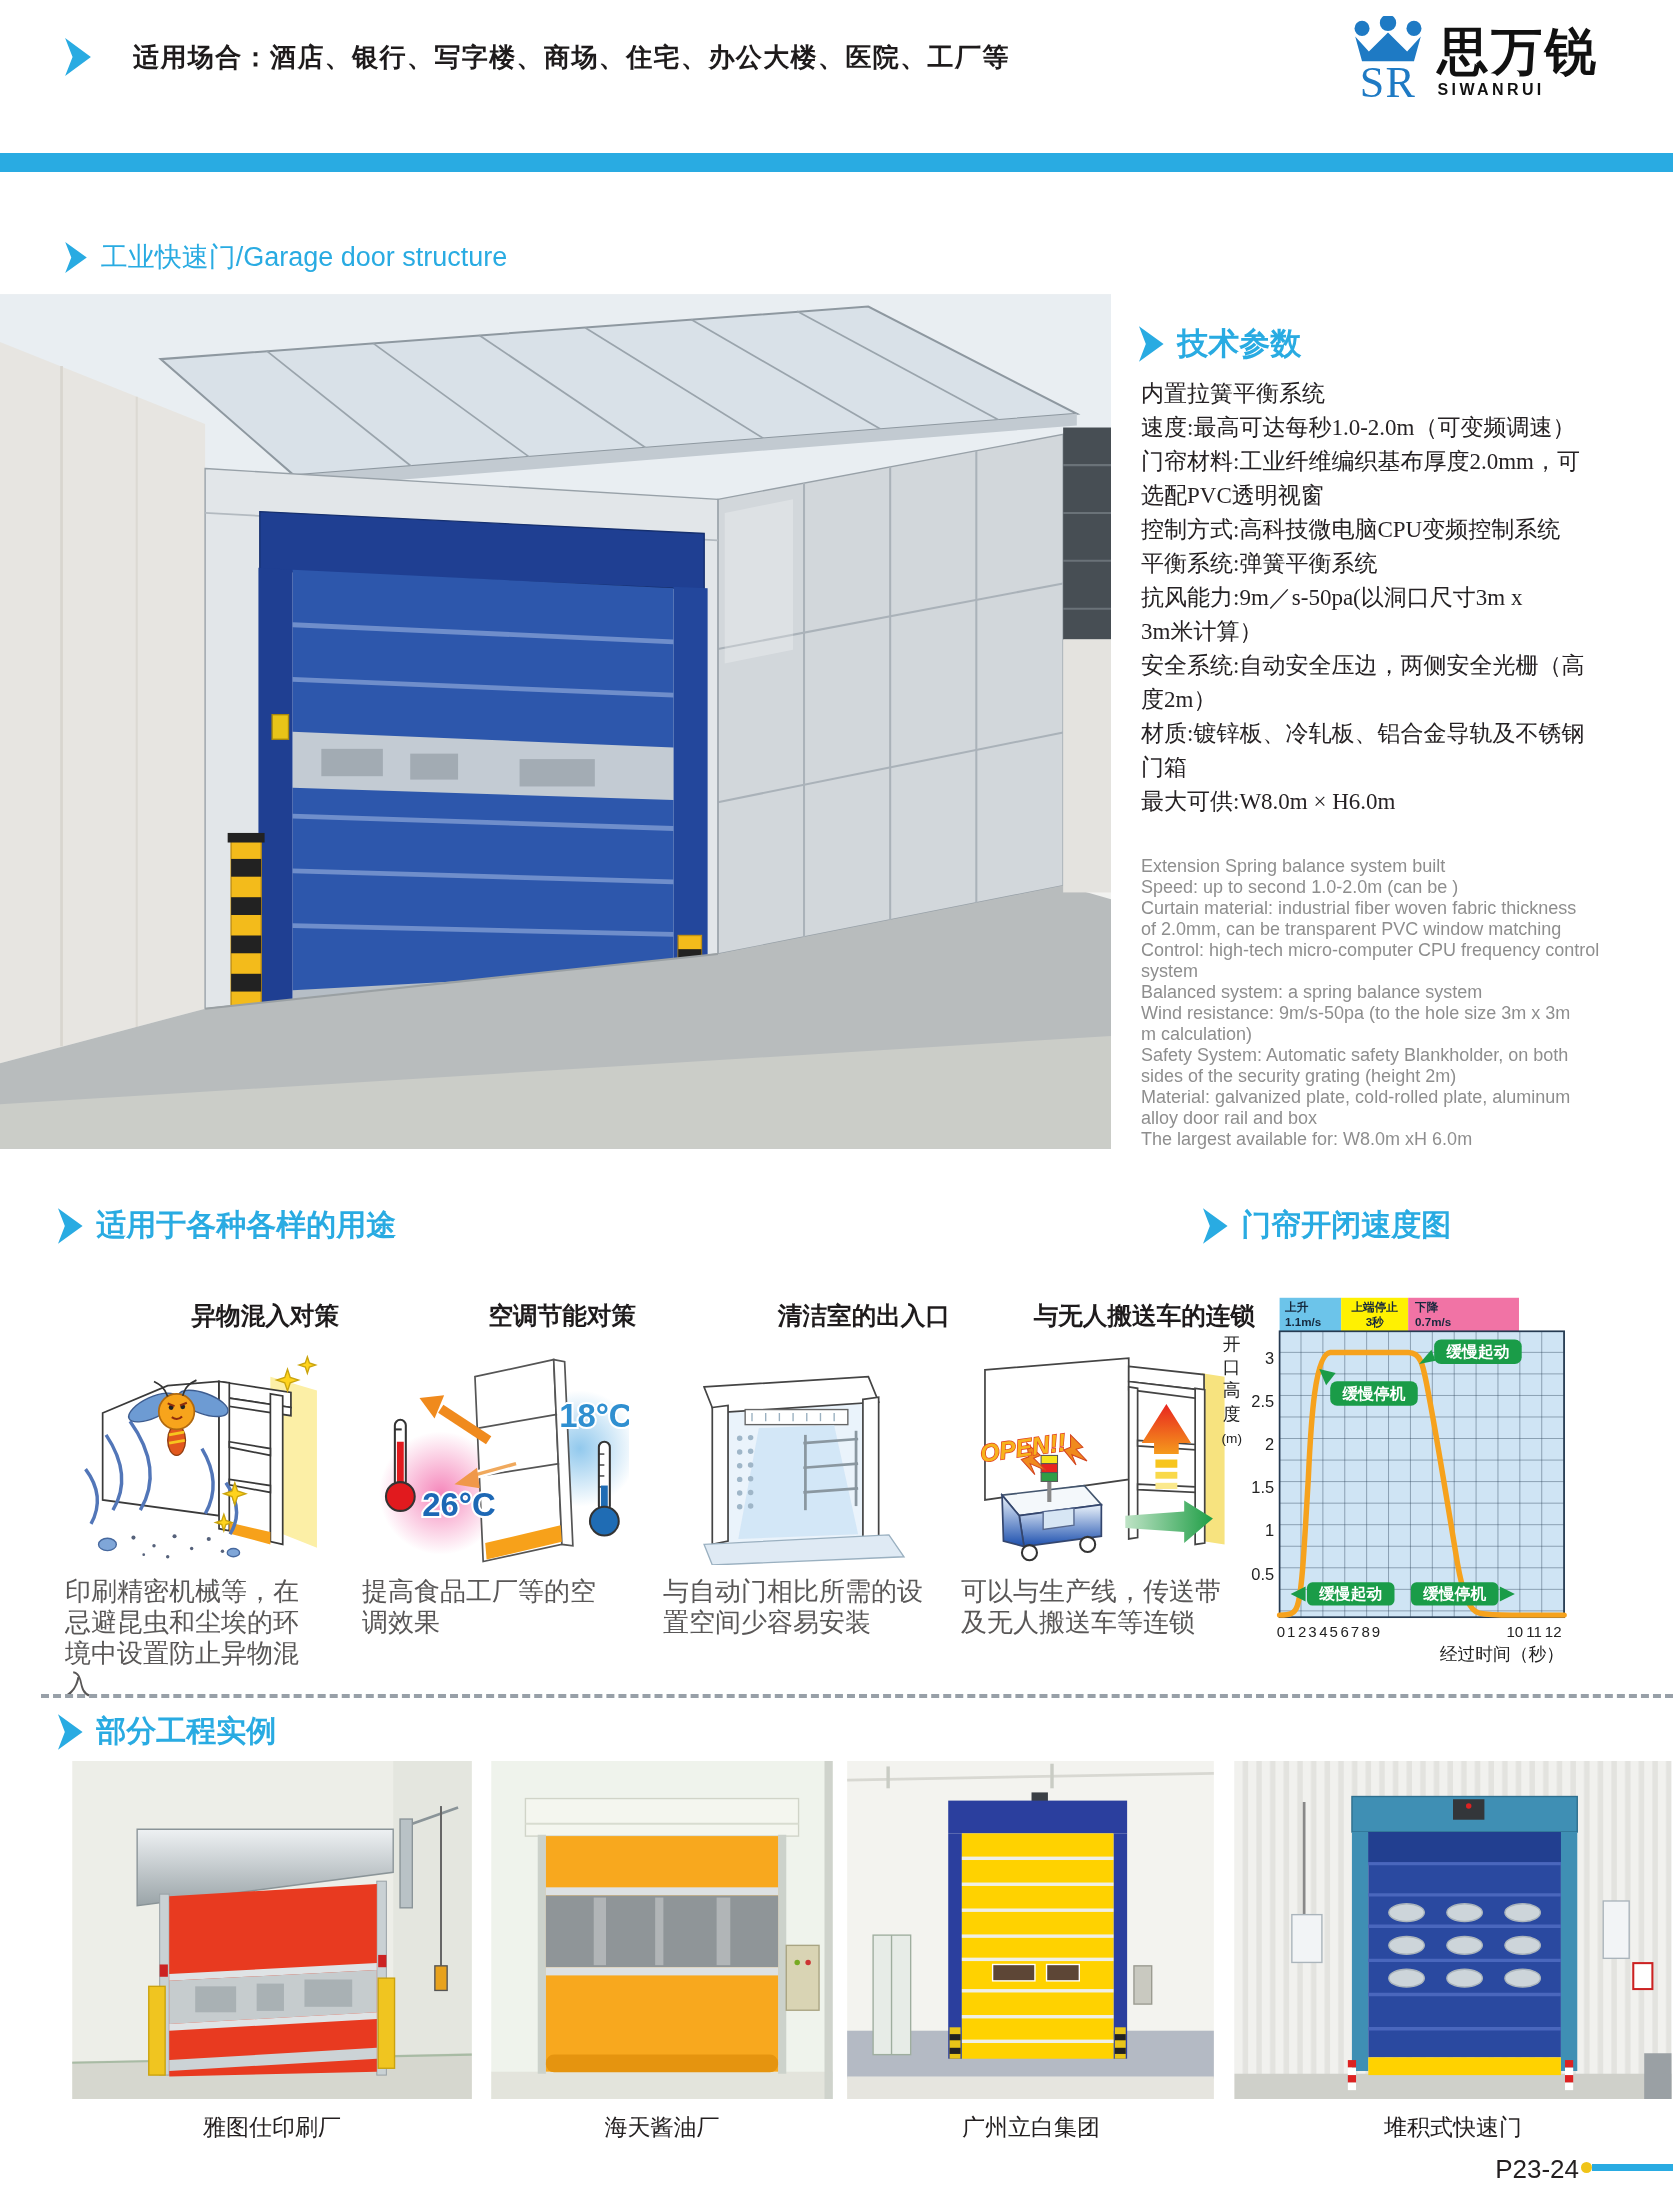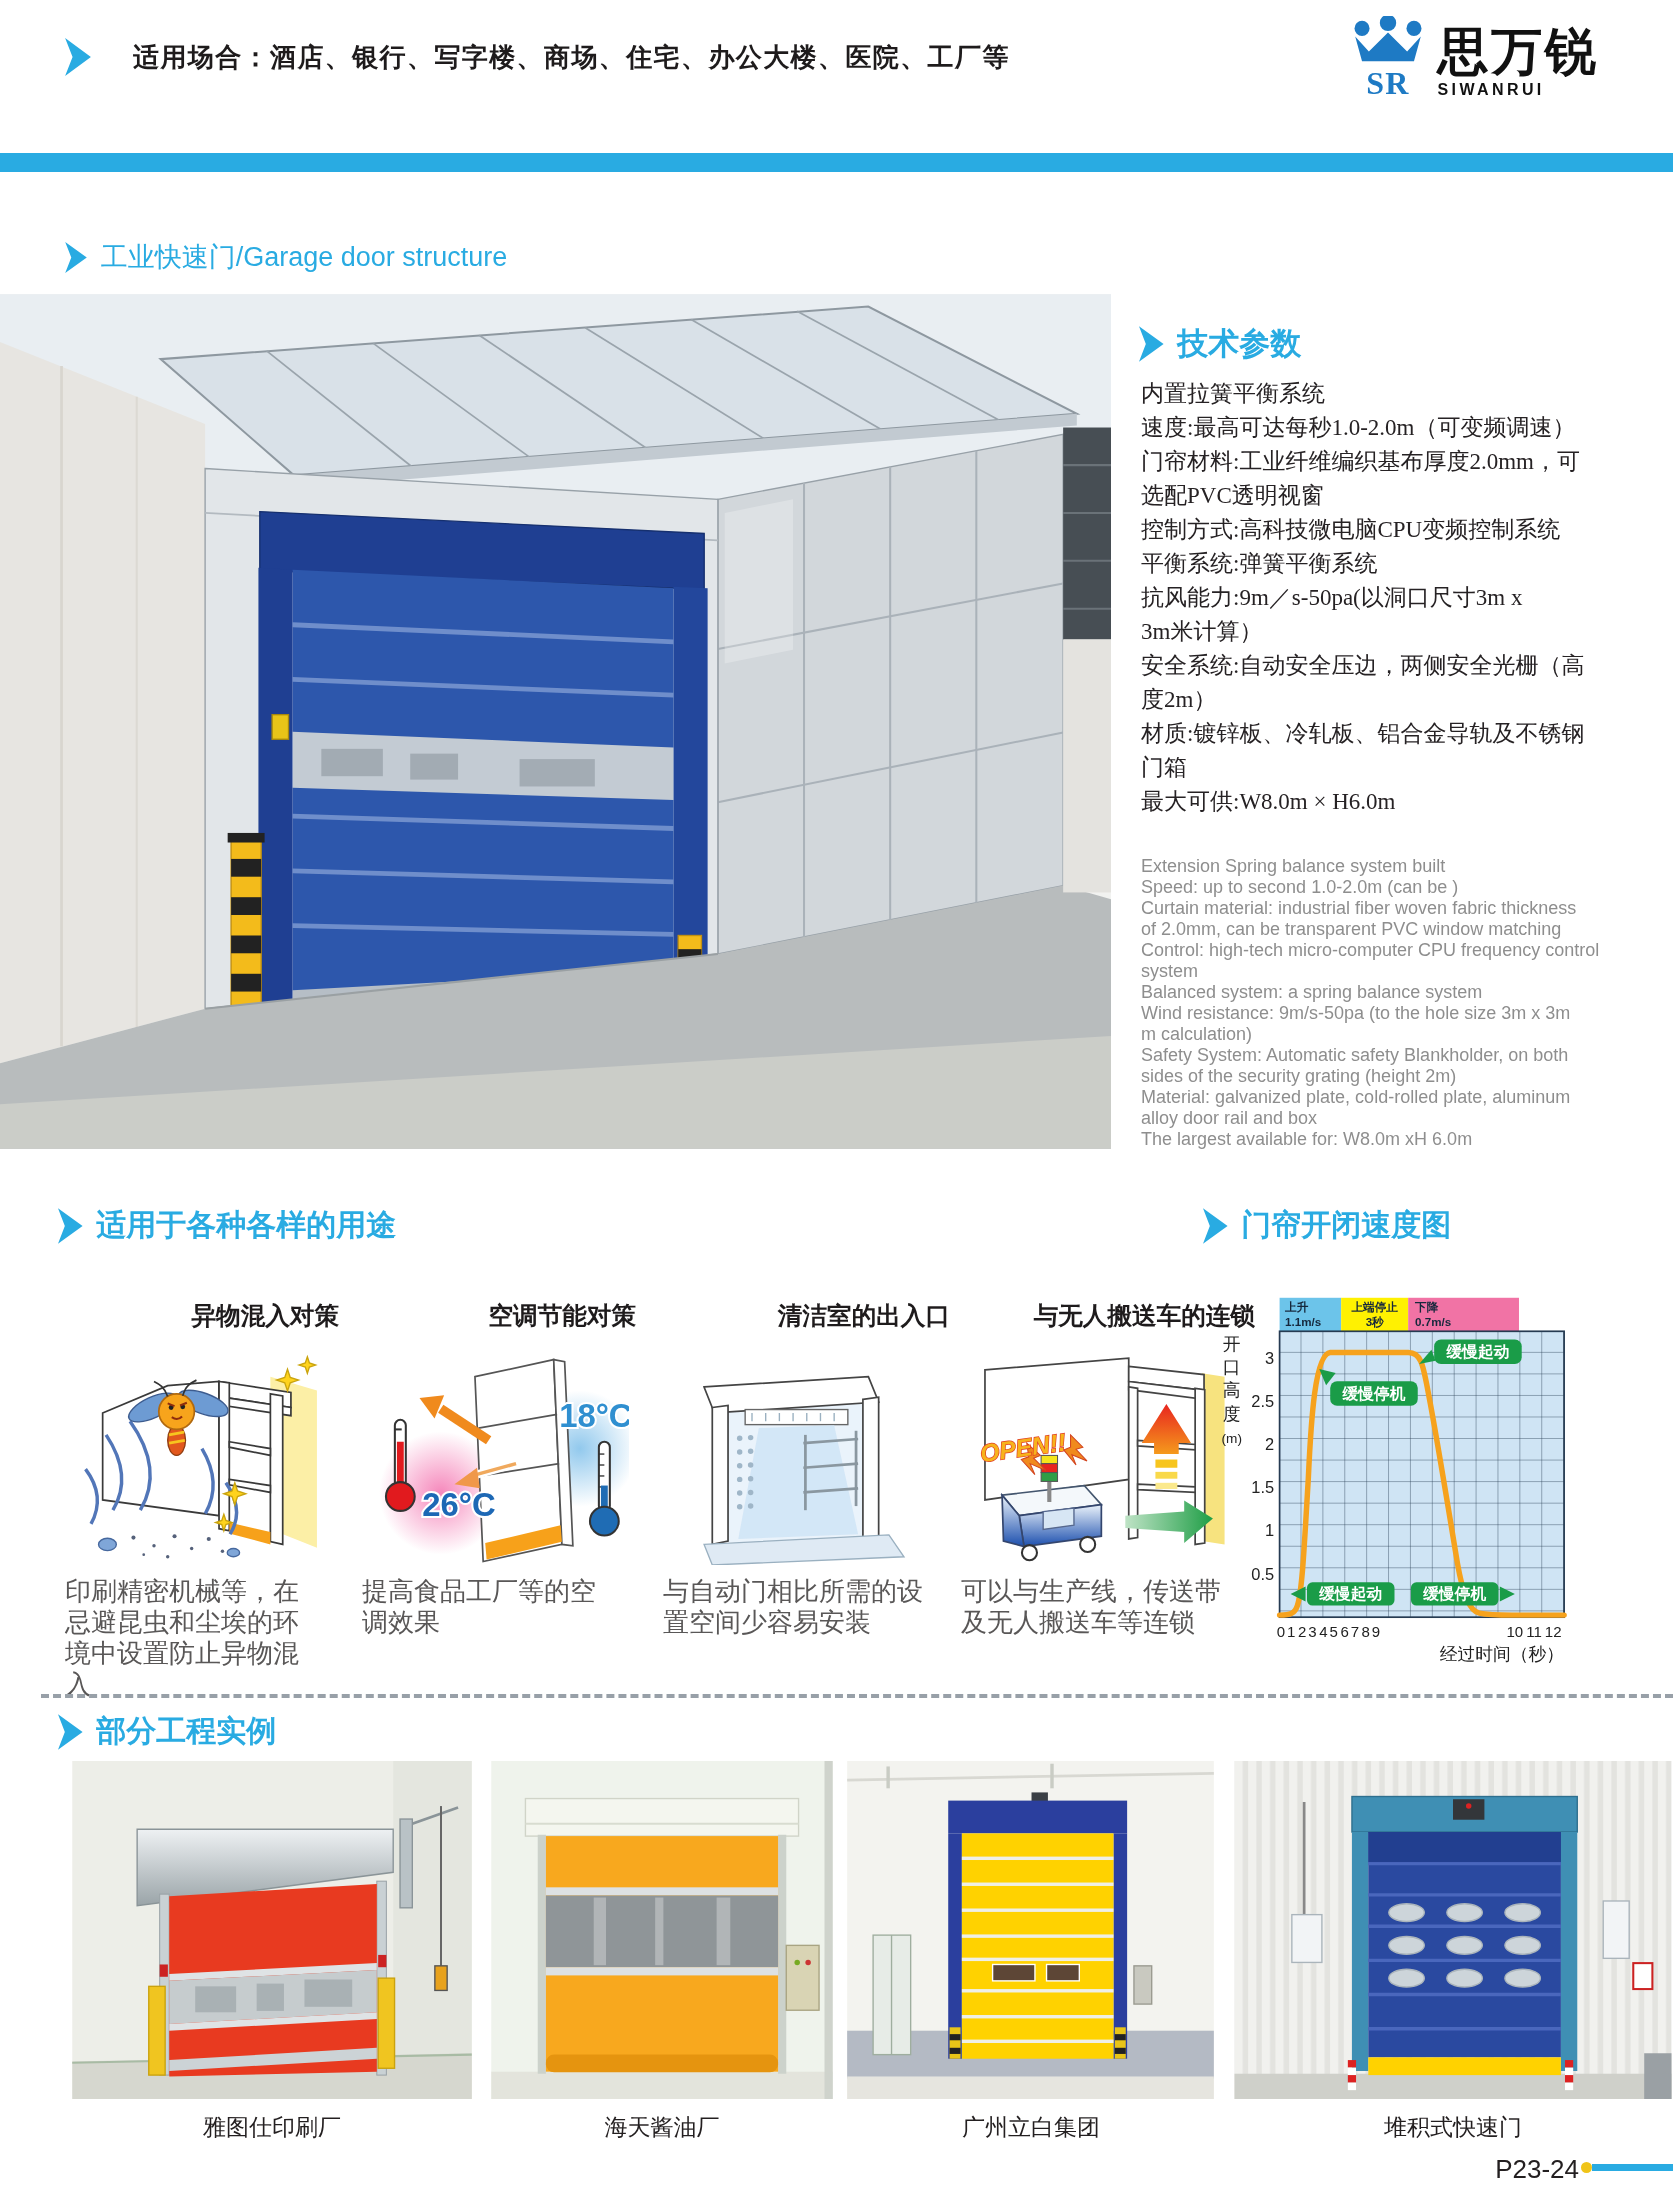--- a/index.html
+++ b/index.html
@@ -15,21 +15,21 @@
   .tech-title{font-size:31px;font-weight:bold;color:#29abe2;}
   .zh-line{font-size:23px;line-height:34px;color:#262224;font-family:"Liberation Serif","DejaVu Serif",serif;white-space:nowrap;}
   .en-line{font-size:18px;line-height:21px;color:#8e8e8e;white-space:nowrap;}
   .use-head{font-size:24.6px;font-weight:bold;color:#1e1b1c;text-align:right;}
   .use-cap{font-size:26px;line-height:31px;color:#595757;}
   .ex-cap{font-size:23px;color:#231f20;text-align:center;}
   .dashed-sep{height:0;border-top:4.1px dashed #98a0a8;}
   .footer-page{font-size:26px;color:#231f20;}
   .logo-wrap{display:flex;align-items:flex-end;gap:5.5px;}
   .logo-left{display:flex;flex-direction:column;align-items:center;width:88px;}
-  .logo-sr{font-family:"Liberation Serif","DejaVu Serif",serif;font-weight:bold;font-size:32px;color:#1e7ac4;line-height:38px;letter-spacing:1.4px;}
+  .logo-sr{font-family:"Liberation Serif","DejaVu Serif",serif;font-weight:normal;font-size:44px;color:#1e7ac4;line-height:38px;letter-spacing:1.4px;}
   .logo-cn{font-family:"Liberation Serif","DejaVu Serif",serif;font-weight:bold;font-size:51px;color:#111;line-height:52px;letter-spacing:2.7px;}
   .logo-en{font-size:16px;font-weight:bold;color:#111;letter-spacing:3.4px;line-height:24.6px;}
   svg text{font-family:"Liberation Sans","DejaVu Sans",sans-serif;}
 </style>
 </head>
 <body>
 
 <div class="page">
 
   <div class="abs title-row" style="left:65px;top:38px;gap:42px;">

